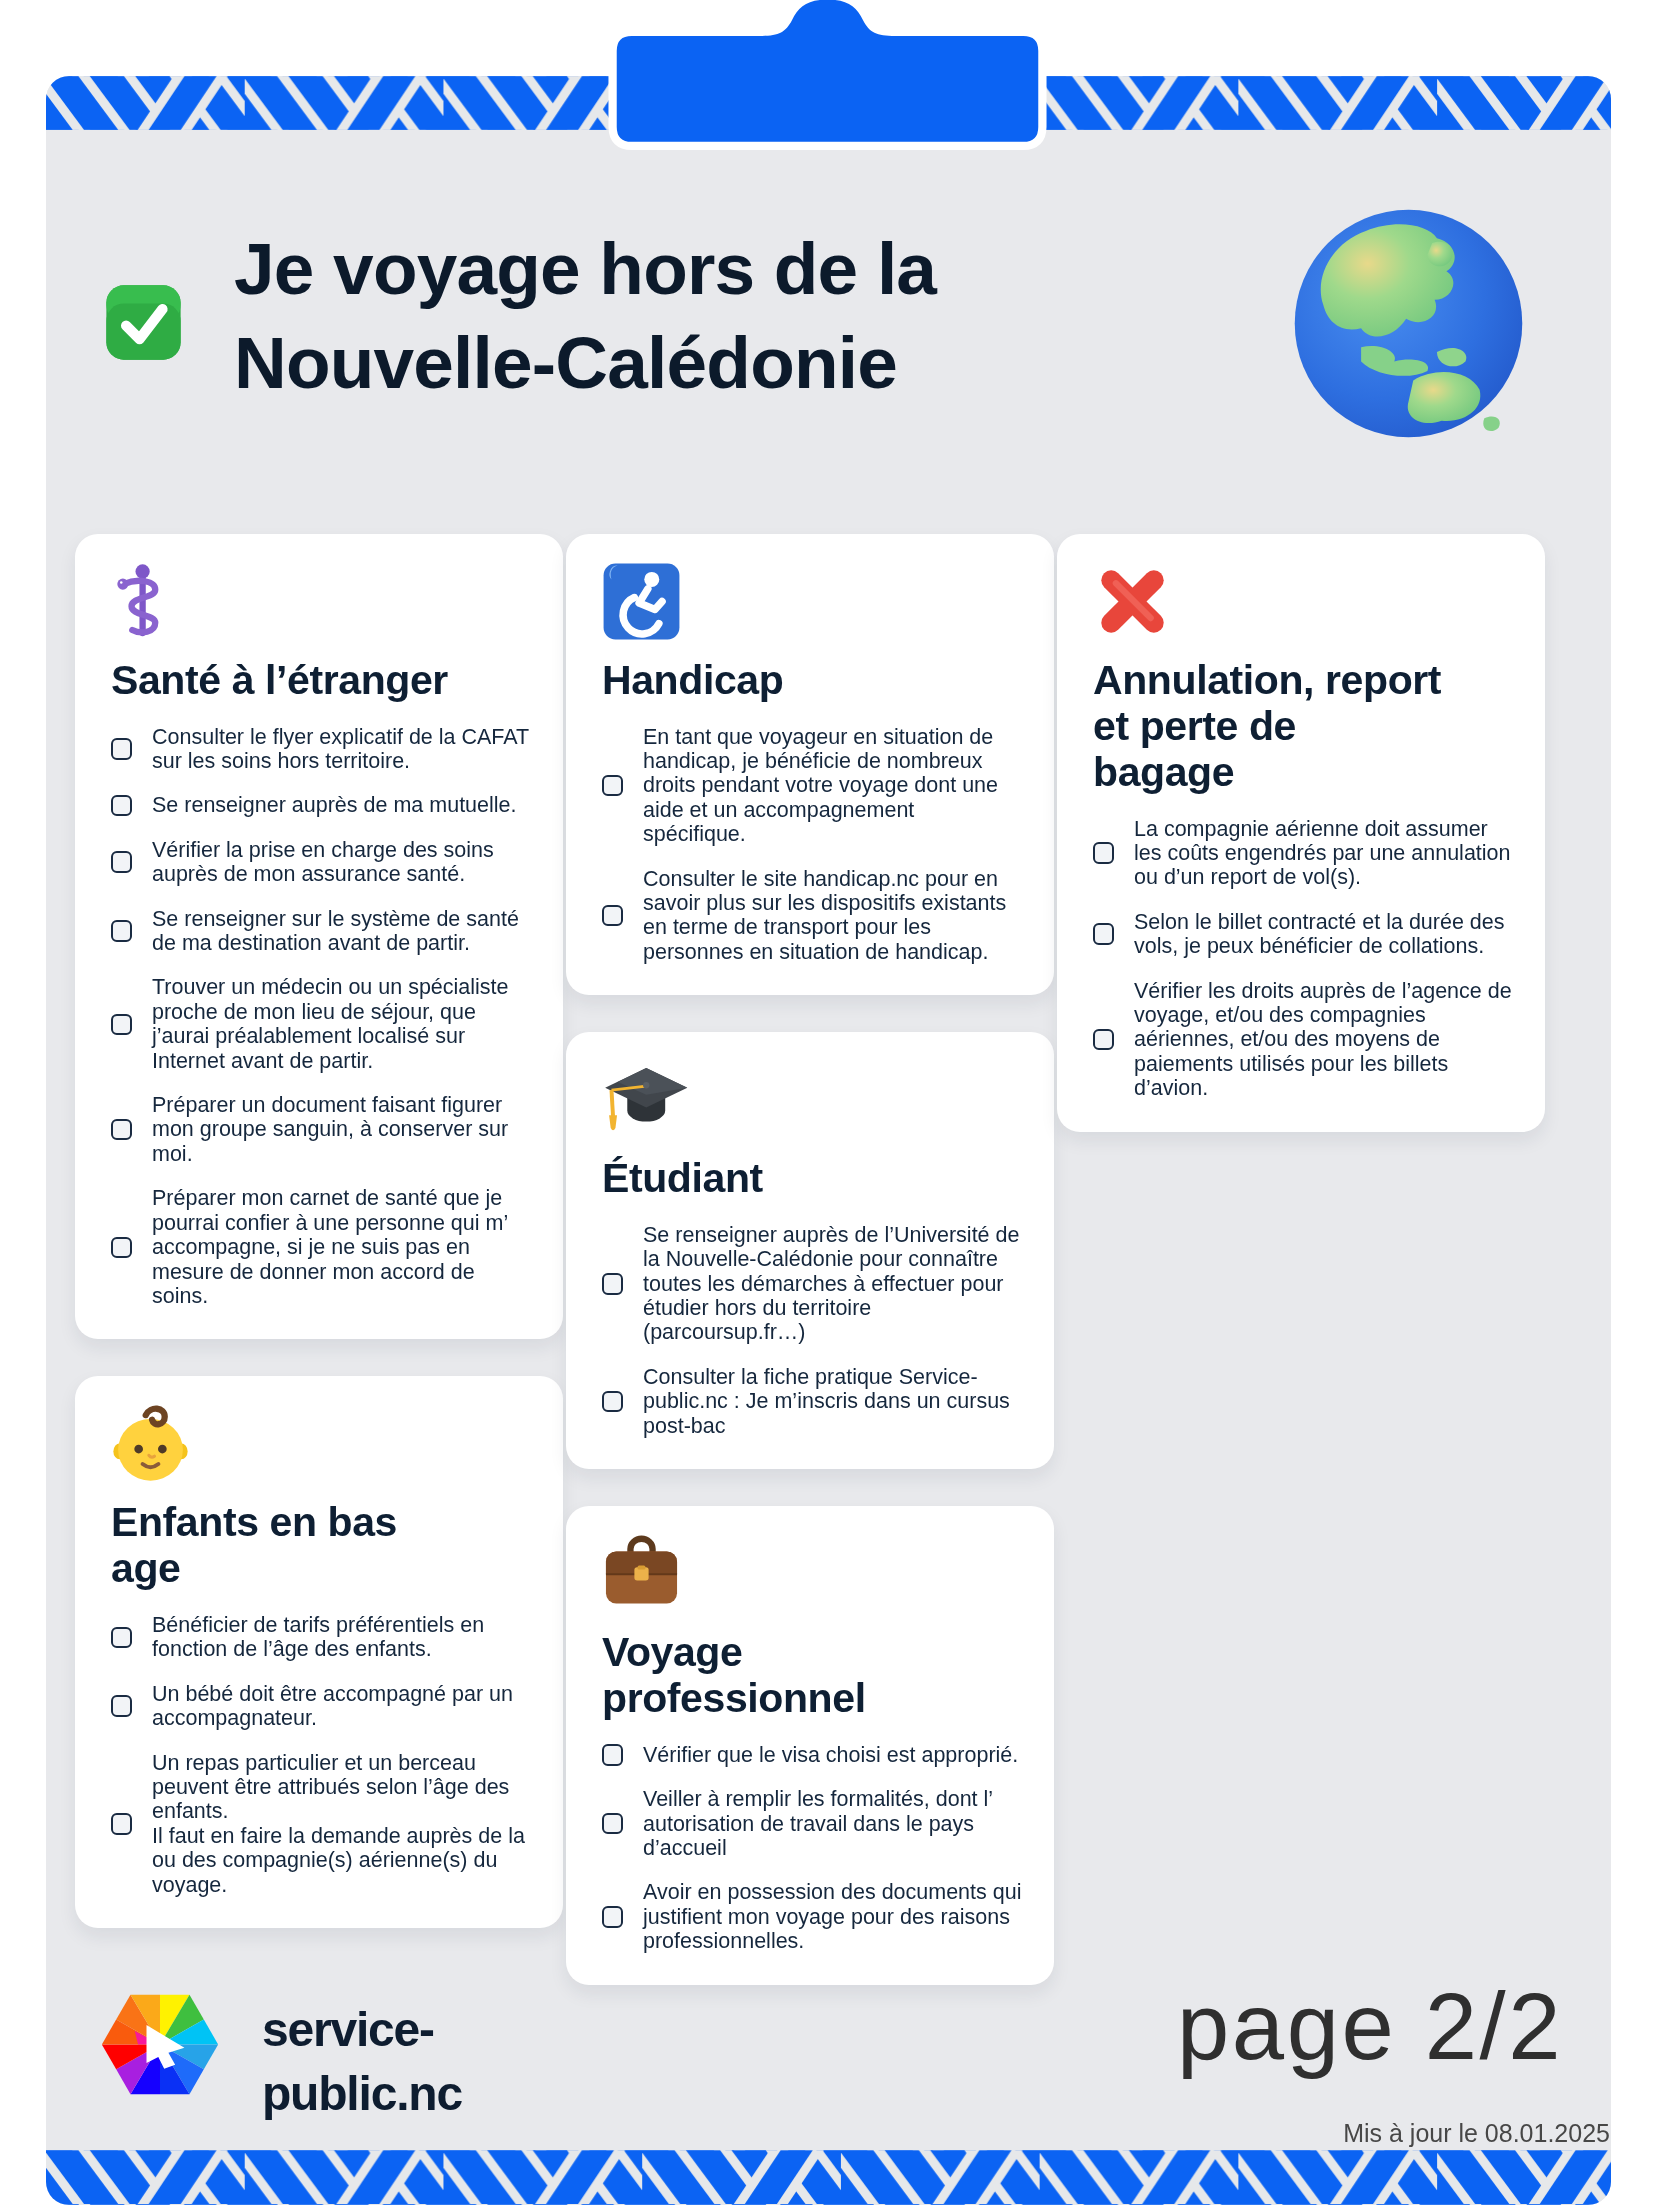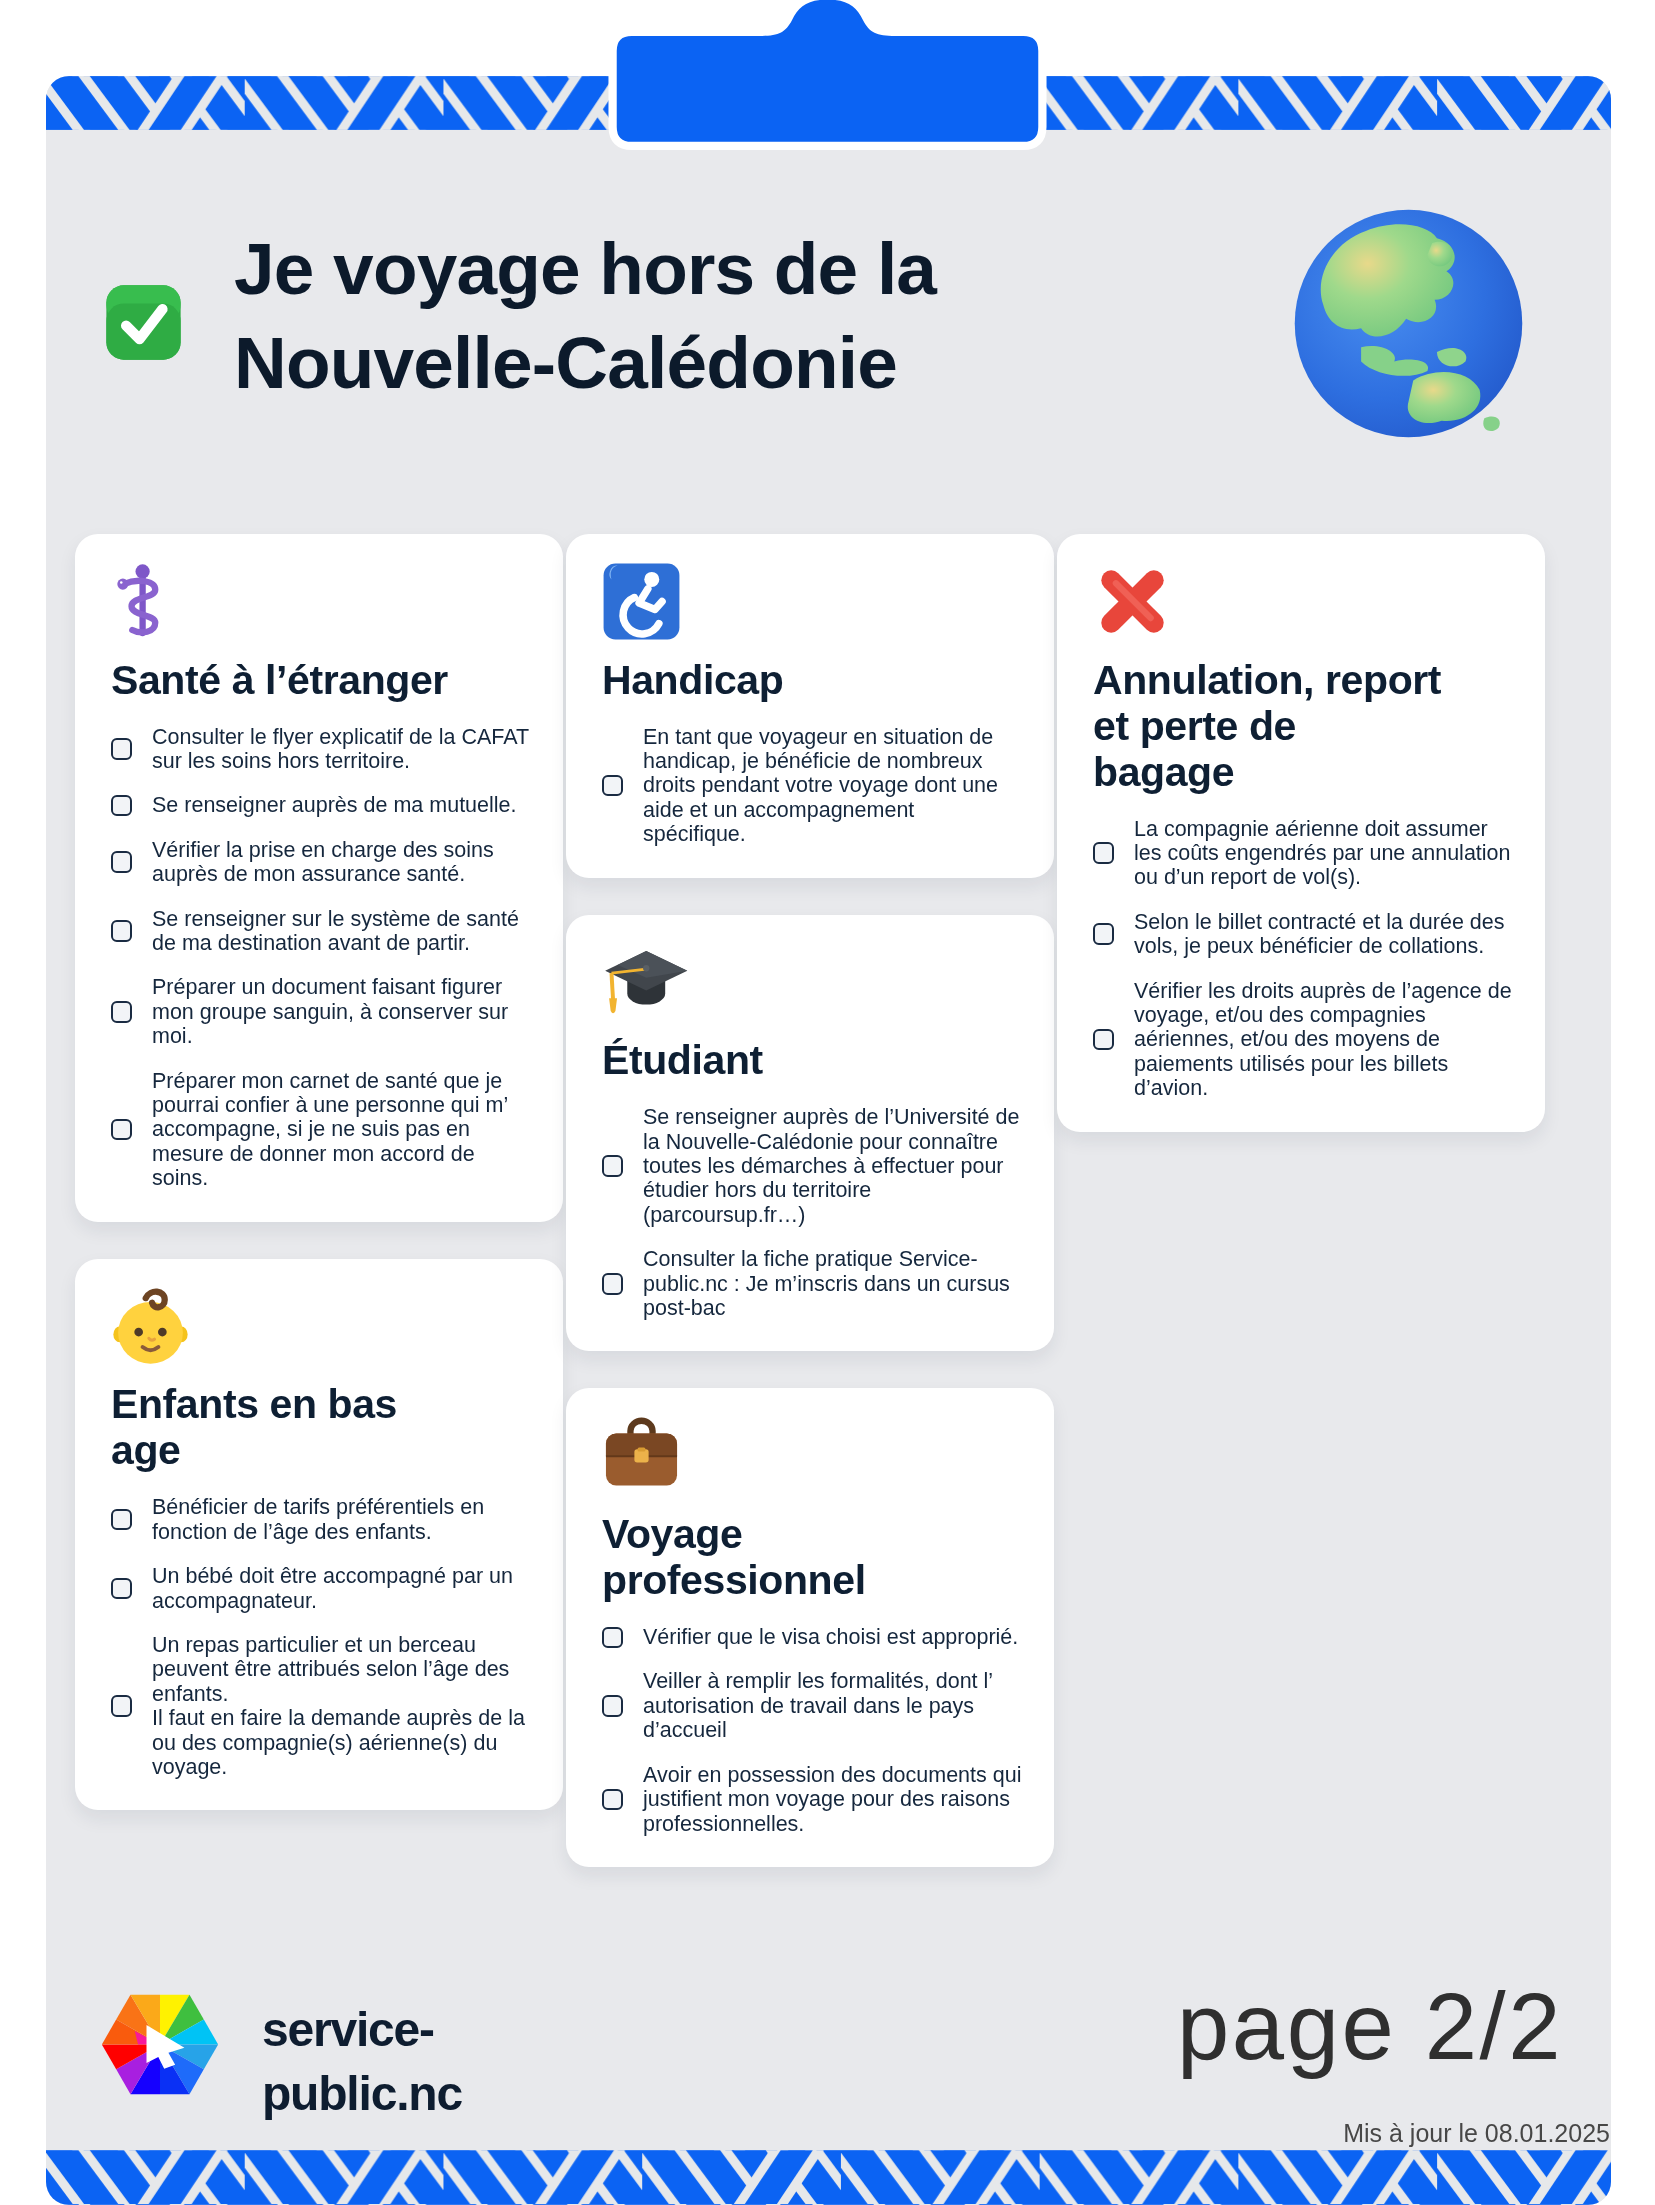--- a/index.html
+++ b/index.html
@@ -188,20 +188,24 @@
   <li class="check-item">
     <span class="checkbox" role="checkbox" aria-checked="false"></span>
     <span class="item-text">Vérifier la prise en charge des soins auprès de mon assurance santé.</span>
   </li>
 
   <li class="check-item">
     <span class="checkbox" role="checkbox" aria-checked="false"></span>
     <span class="item-text">Se renseigner sur le système de santé de ma destination avant de partir.</span>
   </li>
 
+  <li class="check-item">
+    <span class="checkbox" role="checkbox" aria-checked="false"></span>
+    <span class="item-text">Trouver un médecin ou un spécialiste proche de mon lieu de séjour, que j’aurai préalablement localisé sur Internet avant de partir.</span>
+  </li>
 
   <li class="check-item">
     <span class="checkbox" role="checkbox" aria-checked="false"></span>
     <span class="item-text">Préparer un document faisant figurer mon groupe sanguin, à conserver sur moi.</span>
   </li>
 
   <li class="check-item">
     <span class="checkbox" role="checkbox" aria-checked="false"></span>
     <span class="item-text">Préparer mon carnet de santé que je pourrai confier à une personne qui m’ accompagne, si je ne suis pas en mesure de donner mon accord de soins.</span>
   </li>
@@ -253,20 +257,24 @@
       <path d="M41,45 a24,24 0 1 0 31,33" fill="none" stroke="#ffffff" stroke-width="9.5" stroke-linecap="round"></path>
     </svg>
         </div>
     <h2 class="card-title">Handicap</h2>
     <ul class="checklist">
   <li class="check-item">
     <span class="checkbox" role="checkbox" aria-checked="false"></span>
     <span class="item-text">En tant que voyageur en situation de handicap, je bénéficie de nombreux droits pendant votre voyage dont une aide et un accompagnement spécifique.</span>
   </li>
 
+  <li class="check-item">
+    <span class="checkbox" role="checkbox" aria-checked="false"></span>
+    <span class="item-text">Consulter le site handicap.nc pour en savoir plus sur les dispositifs existants en terme de transport pour les personnes en situation de handicap.</span>
+  </li>
 </ul>
   </section>
 
   <section class="card">
     <div class="card-icon">
           <svg viewBox="0 0 112 100">
       <path d="M32,46 v18 a24,14 0 0 0 48,0 v-18 z" fill="#2e3338"></path>
       <polygon points="56,10 108,35 56,60 4,35" fill="#41464c"></polygon>
       <polygon points="56,10 108,35 56,44 20,28" fill="#4b5158"></polygon>
       <path d="M56,33 L12,38" fill="none" stroke="#f2b430" stroke-width="3.5"></path>

